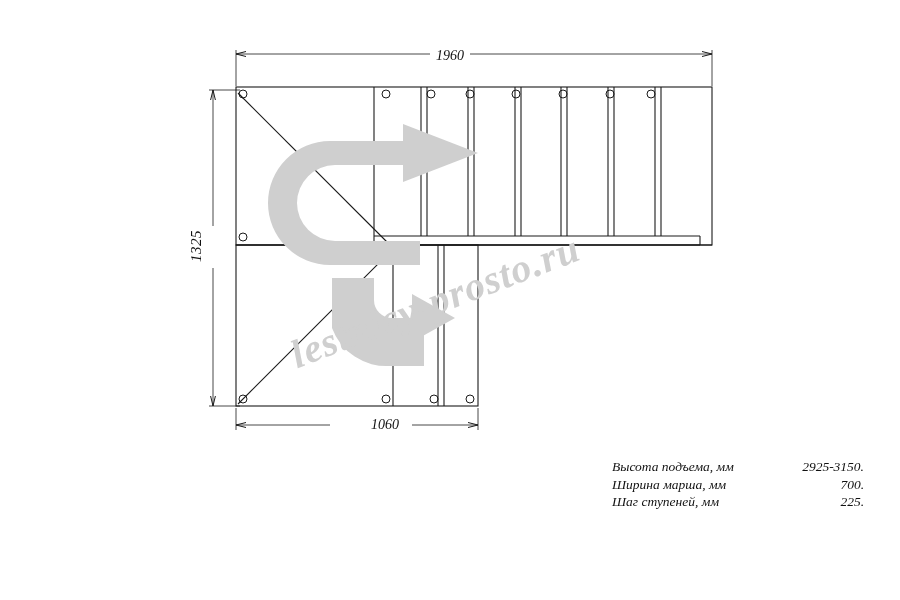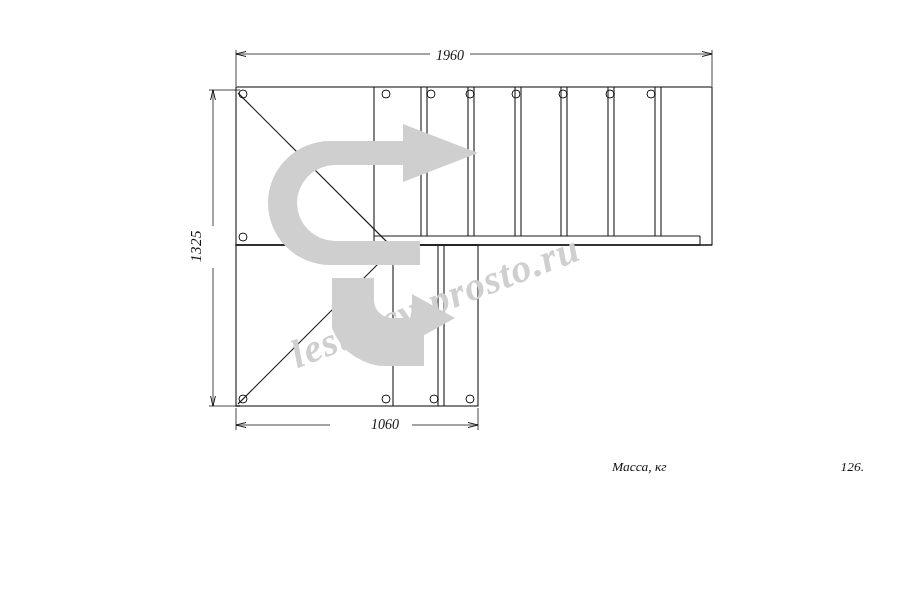--- a/index.html
+++ b/index.html
@@ -192,18 +192,26 @@
   </svg>
 
   <div class="dim-label" id="dim-top-label">1960</div>
   <div class="dim-label" id="dim-bottom-label">1060</div>
   <div class="dim-label" id="dim-left-label">1325</div>
 
   <div class="watermark">lestnicy-prosto.ru</div>
 
   <div class="spec-table">
     <div class="spec-row">
-      <span class="spec-label">Масса, кг</span>
-      <span class="spec-value">126.</span>
+      <span class="spec-label">Высота подъема, мм</span>
+      <span class="spec-value">2925-3150.</span>
+    </div>
+    <div class="spec-row">
+      <span class="spec-label">Ширина марша, мм</span>
+      <span class="spec-value">700.</span>
+    </div>
+    <div class="spec-row">
+      <span class="spec-label">Шаг ступеней, мм</span>
+      <span class="spec-value">225.</span>
     </div>
   </div>
 
 </div>
 
 </body></html>

